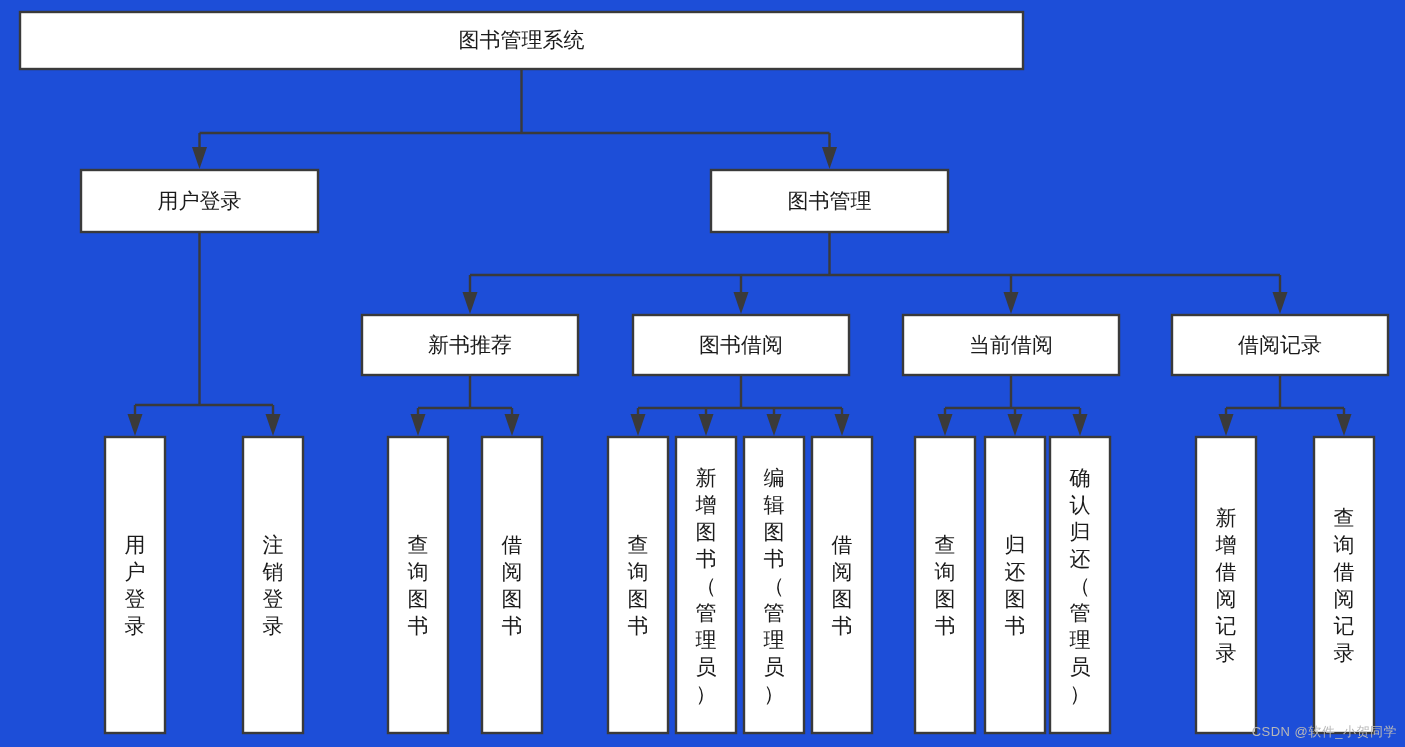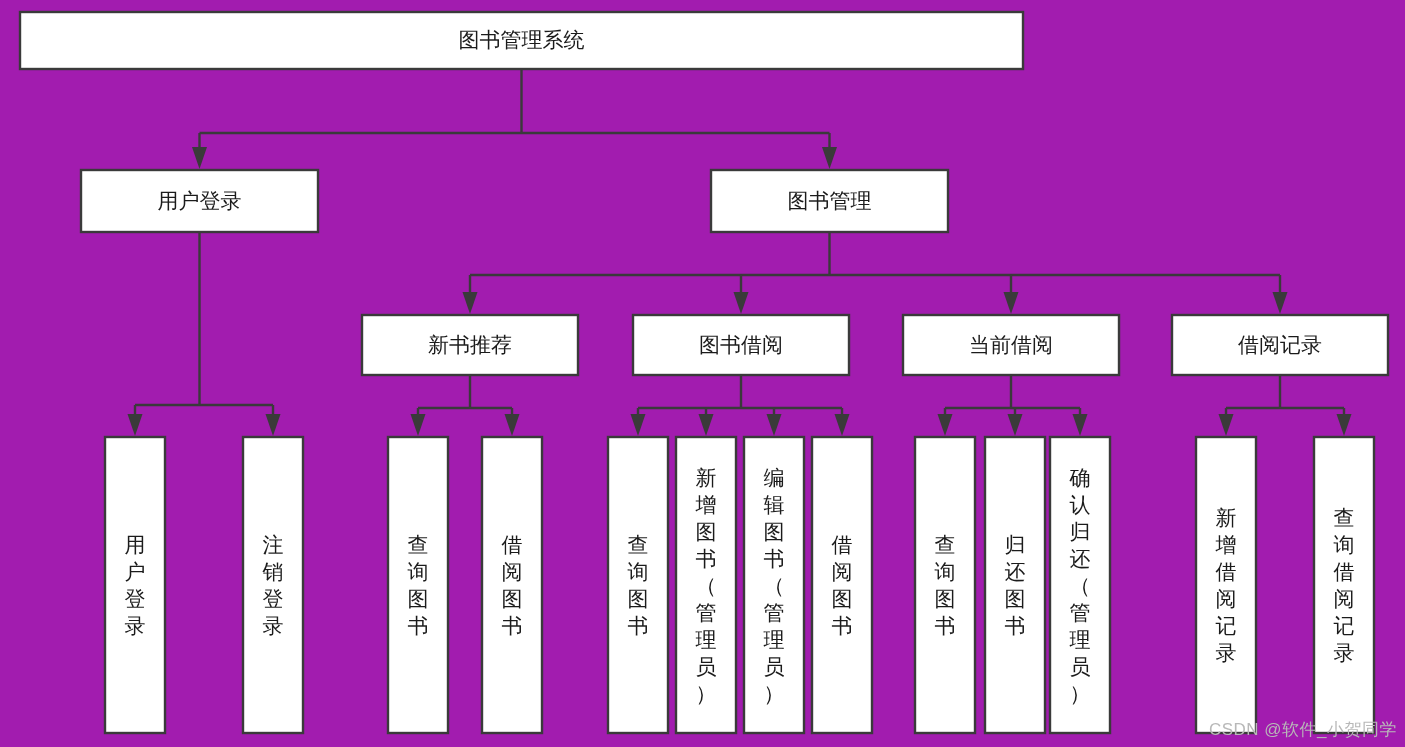--- a/index.html
+++ b/index.html
@@ -10,21 +10,21 @@
   body {
     width: 1405px;
     height: 747px;
     font-family: "Liberation Sans", "DejaVu Sans", sans-serif;
     overflow: hidden;
   }
   #diagram-root {
     position: relative;
     width: 1405px;
     height: 747px;
-    background: #a21caf;
+    background: #1d4ed8;
   }
   svg#tree-svg {
     position: absolute;
     top: 0;
     left: 0;
     width: 1405px;
     height: 747px;
     display: block;
   }
   .node-box {
@@ -53,21 +53,21 @@
   }
   .arrow-head {
     fill: #3a3a3a;
     stroke: none;
   }
   .watermark {
     position: absolute;
     right: 8px;
     bottom: 6px;
     font-family: "Liberation Sans", "DejaVu Sans", sans-serif;
-    font-size: 17px;
+    font-size: 13px;
     color: #b8b8b8;
     letter-spacing: 0.5px;
     white-space: nowrap;
     user-select: none;
   }
 </style>
 </head>
 <body>
 
 <div id="diagram-root">

